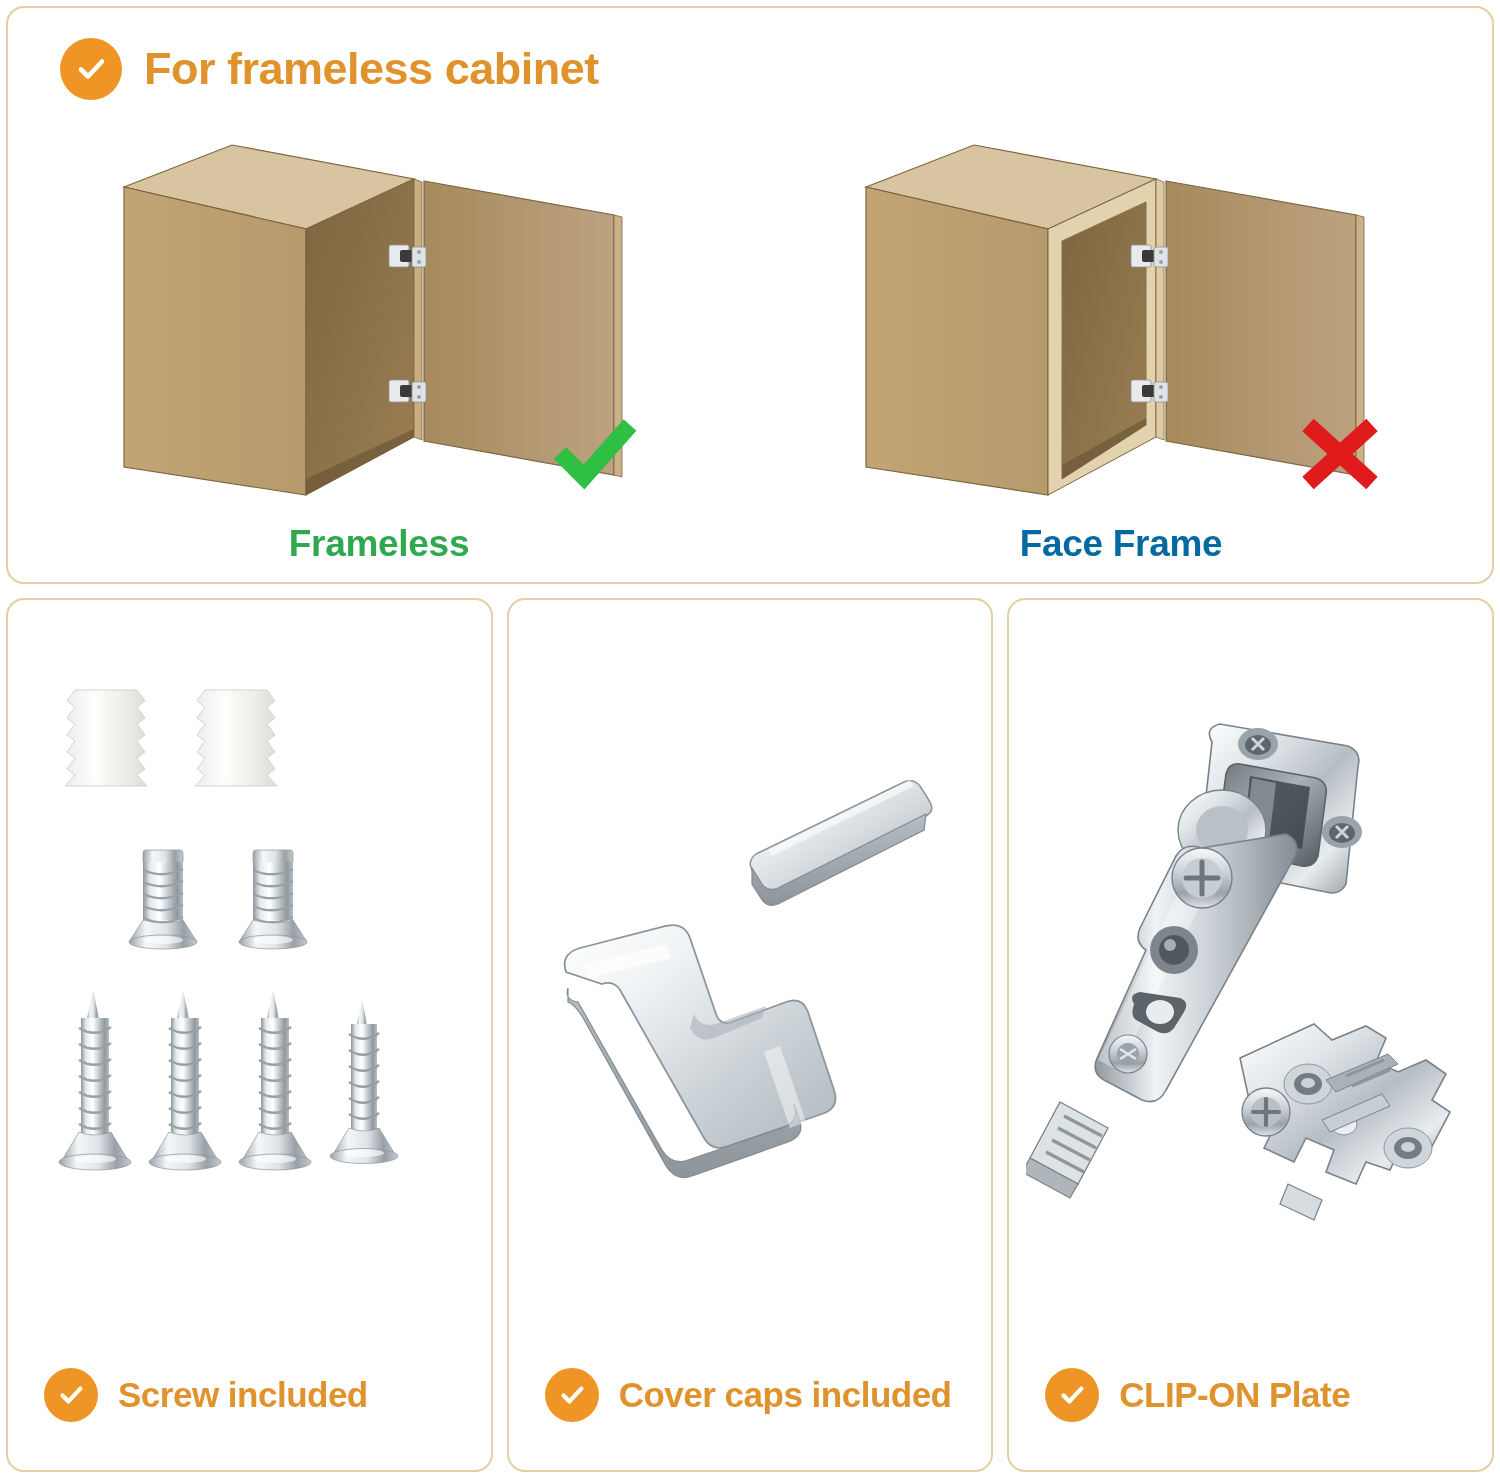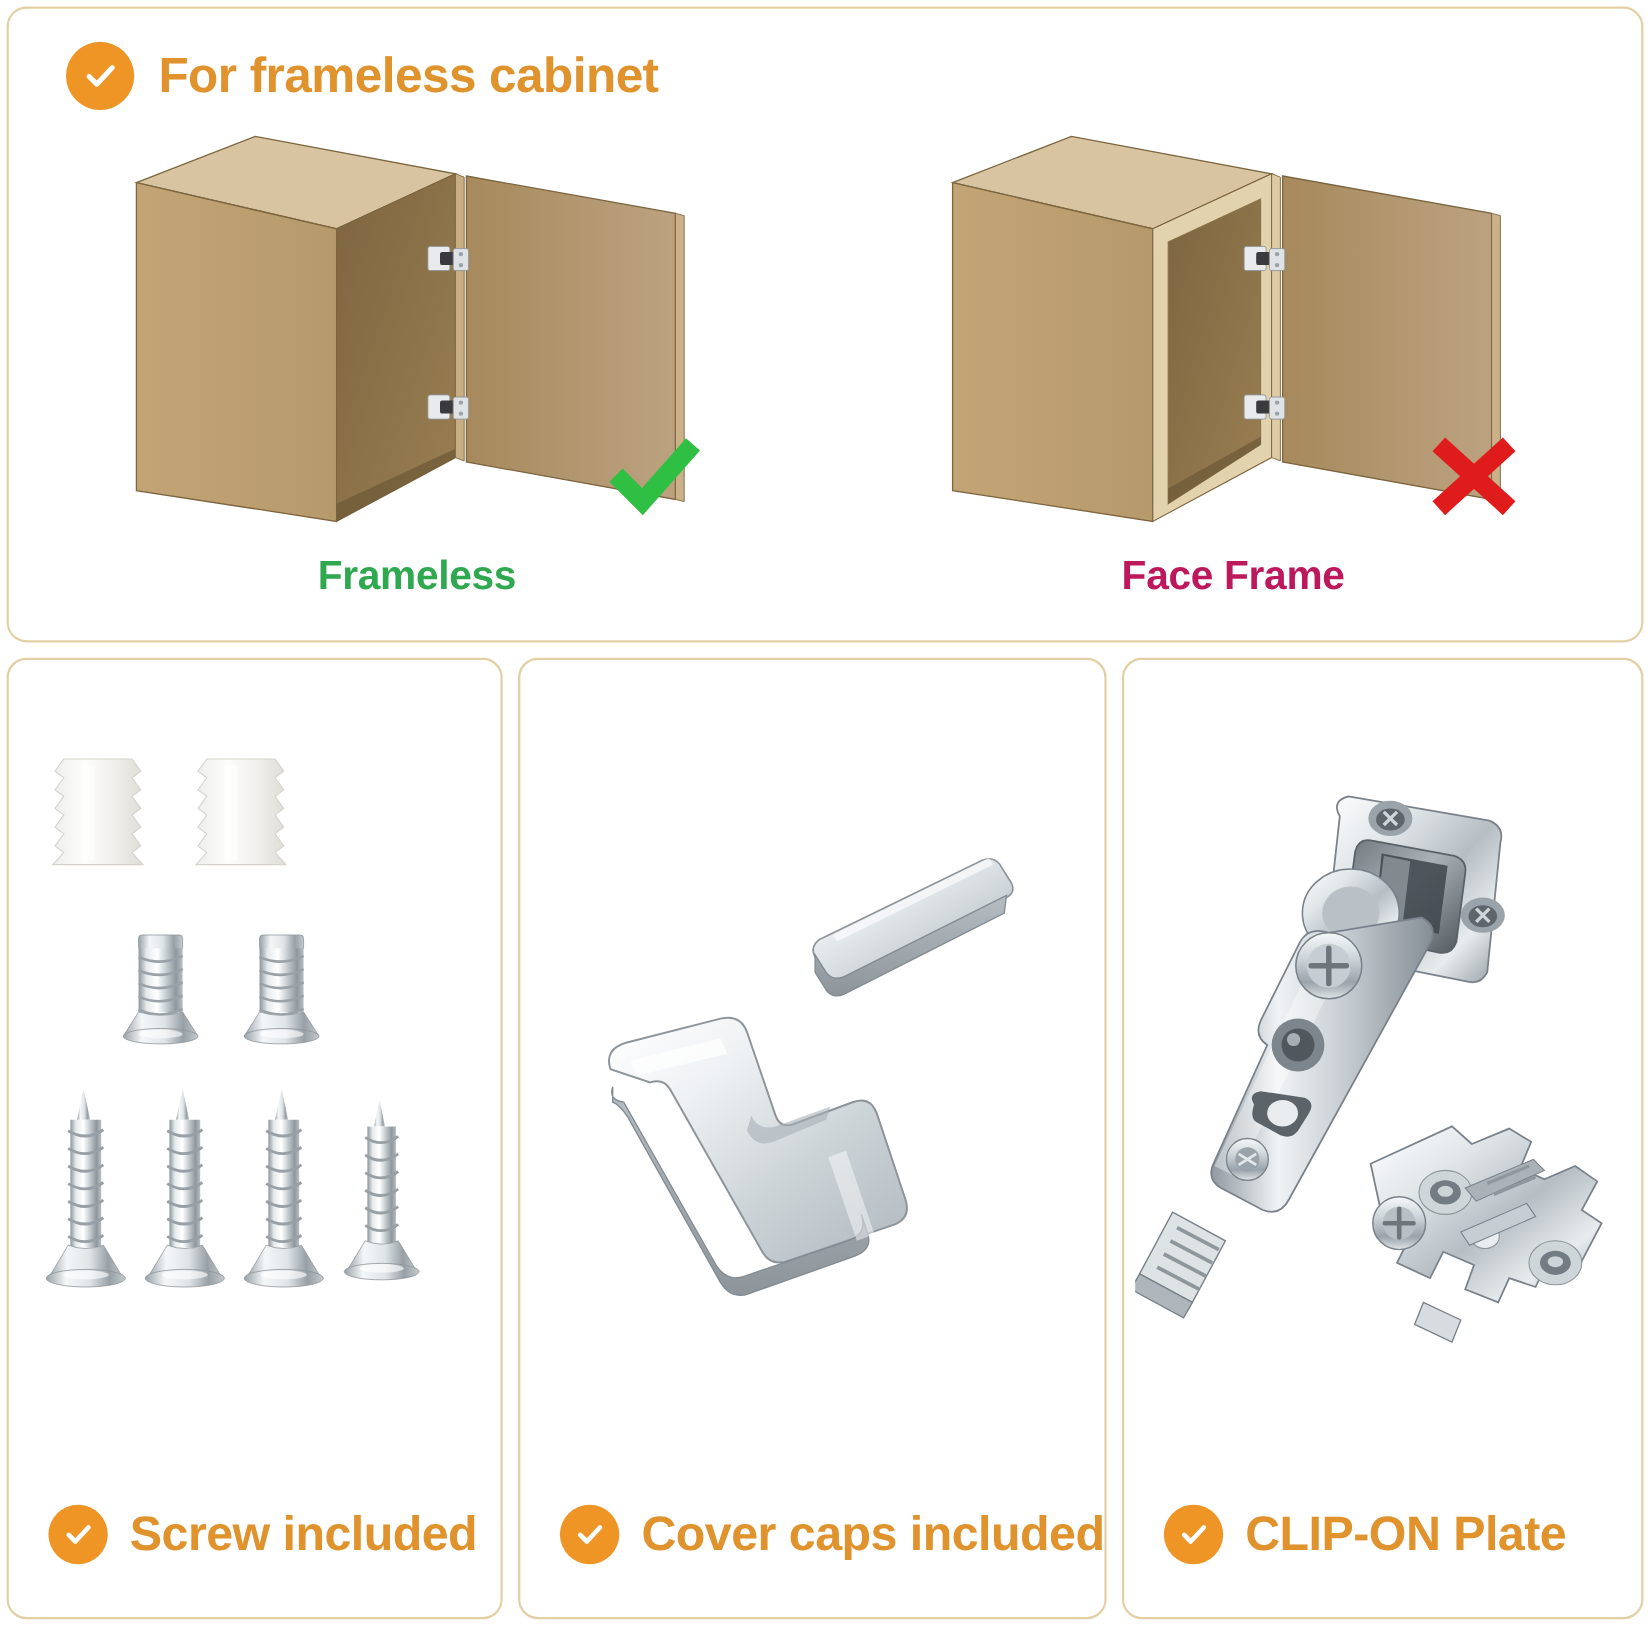--- a/index.html
+++ b/index.html
@@ -70,51 +70,52 @@
   .badge svg { display: block; }
 
   .head-text {
     font-size: 45px;
     font-weight: bold;
     color: #e0922c;
     letter-spacing: -0.5px;
     white-space: nowrap;
   }
   .foot-text {
-    font-size: 44px;
+    font-size: 35px;
     font-weight: bold;
     color: #e0922c;
     letter-spacing: -0.5px;
     white-space: nowrap;
   }
 
   
   .cabinets {
     position: absolute;
     left: 0; right: 0;
     top: 108px;
     height: 470px;
     display: flex;
+    align-items: center;
   }
   .cab-col {
     flex: 1;
     position: relative;
     display: flex;
     flex-direction: column;
     align-items: center;
   }
   .cab-svg-wrap { height: 390px; width: 100%; display:flex; justify-content:center; }
   .cab-label {
     font-size: 37px;
     font-weight: bold;
     letter-spacing: -0.3px;
     margin-top: -4px;
   }
   .ok   { color: #2fa84f; }
-  .bad  { color: #be185d; }
+  .bad  { color: #0369a1; }
 
   
   .body-art {
     flex: 1;
     display: flex;
     align-items: center;
     justify-content: center;
     padding: 24px 10px 0;
   }
   .panel-foot {

